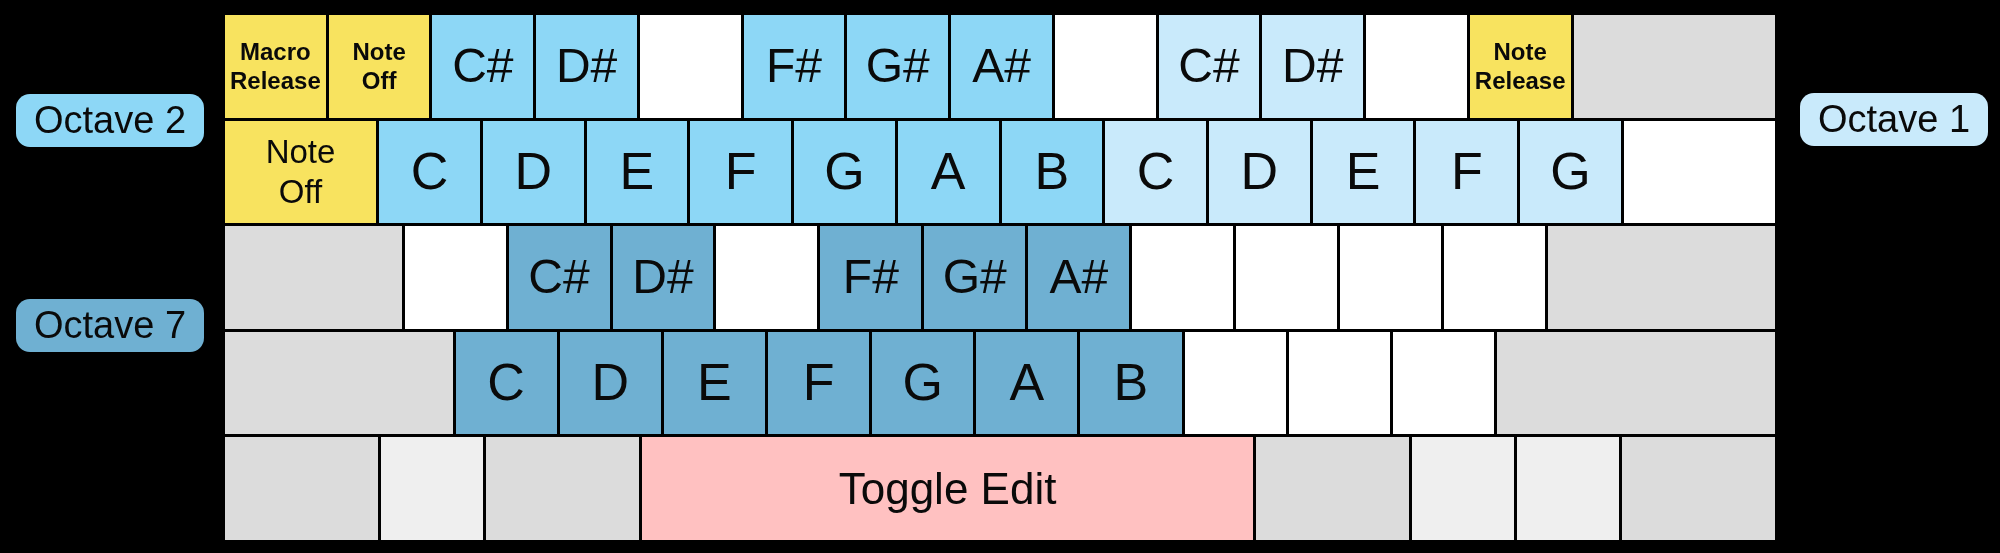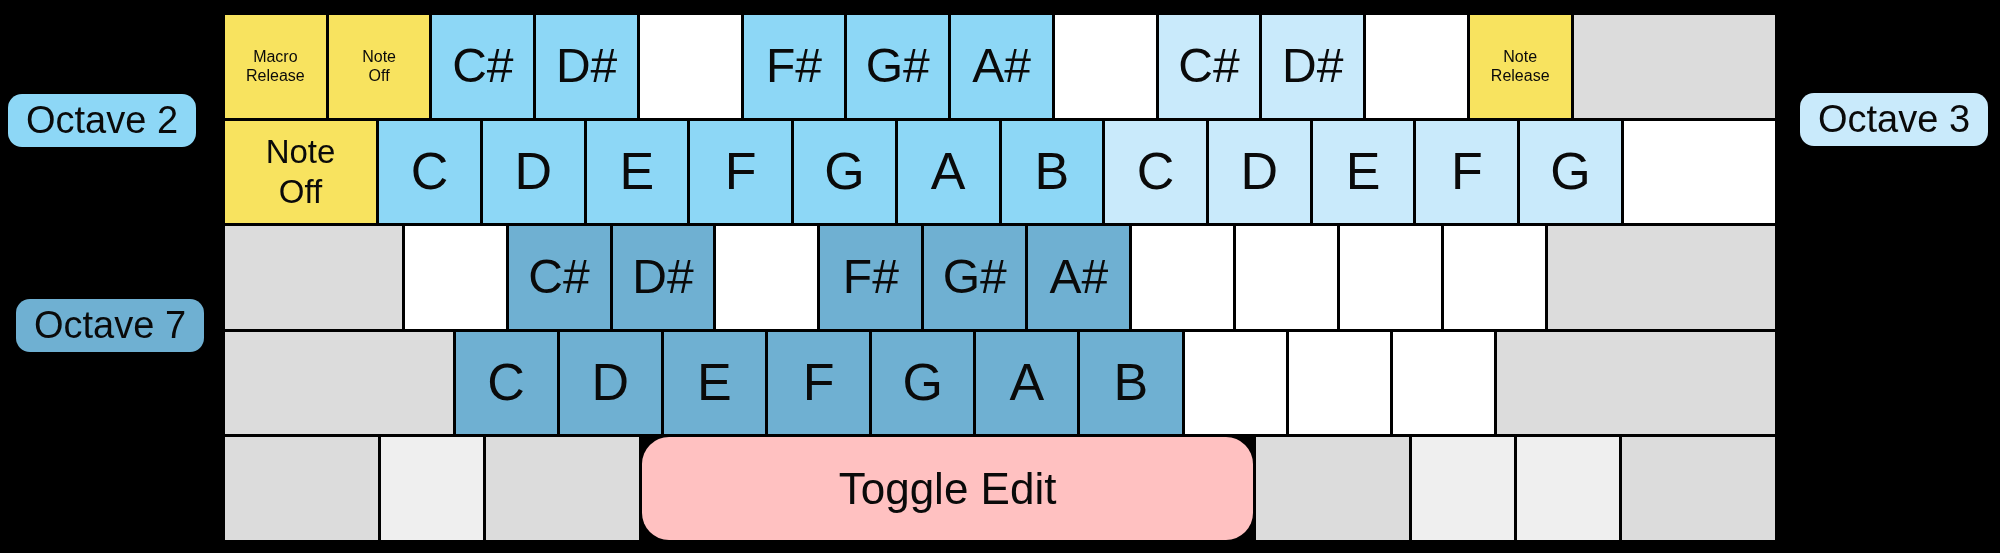--- a/index.html
+++ b/index.html
@@ -27,45 +27,45 @@
     line-height: 1.22;
     overflow: hidden;
   }
   .key--yellow    { background: var(--yellow); }
   .key--octave2   { background: var(--octave2-blue); }
   .key--octave3   { background: var(--octave3-blue); }
   .key--octave1   { background: var(--octave1-blue); }
   .key--white     { background: var(--white-key); }
   .key--gray      { background: var(--gray-key); }
   .key--lightgray { background: var(--light-gray-key); }
-  .key--pink      { background: var(--pink); border-radius: 27px; }
-  .fs-small { font-size: 16px; }
+  .key--pink      { background: var(--pink); }
+  .fs-small { font-size: 24px; font-weight: bold; }
   .fs-tab   { font-size: 33px; }
   .fs-note  { font-size: 52px; }
   .fs-sharp { font-size: 48px; }
   .fs-space { font-size: 44px; }
   .badge {
     position: absolute;
     height: 53px;
     padding: 0 18px;
     display: flex; align-items: center; justify-content: center;
     border-radius: 14px;
     font-size: 38px;
     color: var(--key-text, #0a0a0a);
   }
-  .badge-oct2 { left: 8px;   top: 94px;  background: var(--octave2-blue); }
+  .badge-oct2 { left: 16px;   top: 94px;  background: var(--octave2-blue); }
   .badge-oct1 { left: 16px;   top: 299px; background: var(--octave1-blue); }
   .badge-oct3 { left: 1800px; top: 93px;  background: var(--octave3-blue); }
 </style>
 </head>
 <body>
 
 <div class="badge badge-oct2">Octave 2</div>
 <div class="badge badge-oct1">Octave 7</div>
-<div class="badge badge-oct3">Octave 3</div>
+<div class="badge badge-oct3">Octave 1</div>
 
 <div class="keyboard" id="keyboard">
     <div class="row">
       <div class="key key--yellow fs-small" style="flex-grow: 1;">Macro
 Release</div>
       <div class="key key--yellow fs-small" style="flex-grow: 1;">Note
 Off</div>
       <div class="key key--octave2 fs-sharp" style="flex-grow: 1;">C#</div>
       <div class="key key--octave2 fs-sharp" style="flex-grow: 1;">D#</div>
       <div class="key key--white" style="flex-grow: 1;"></div>

